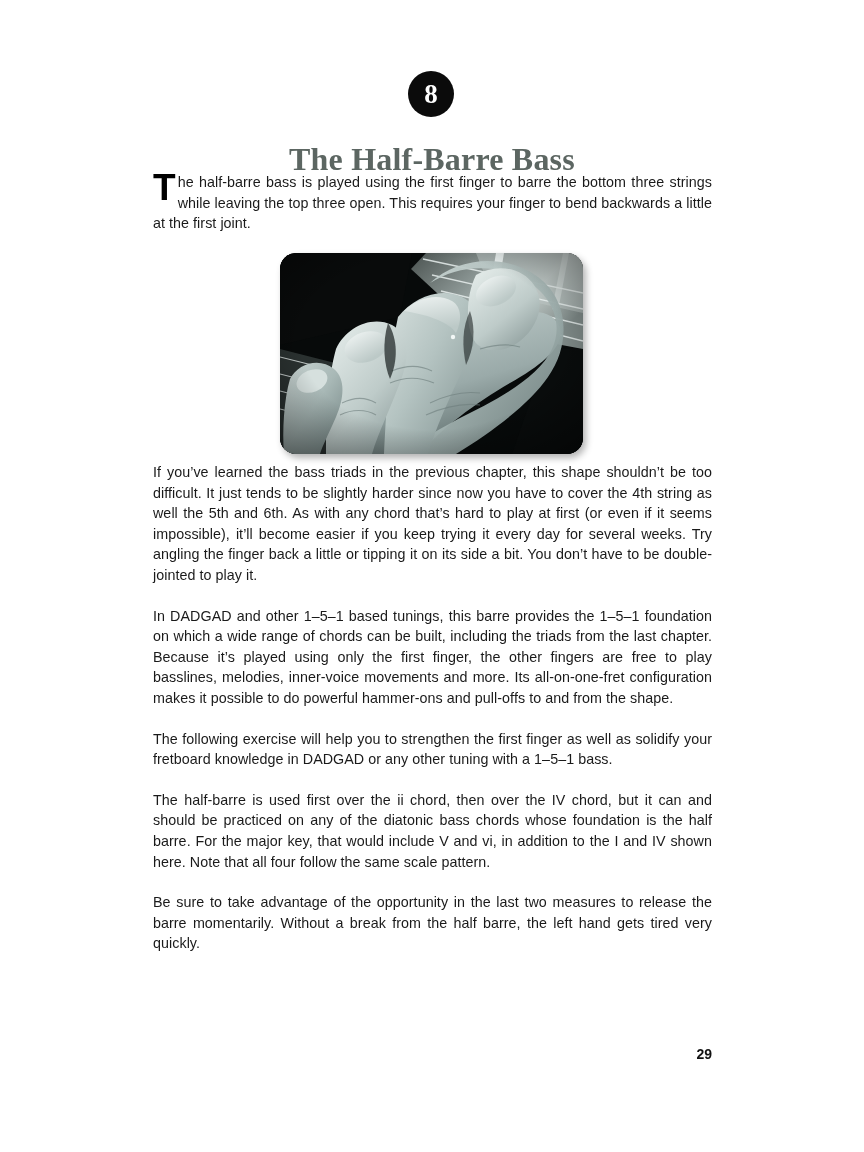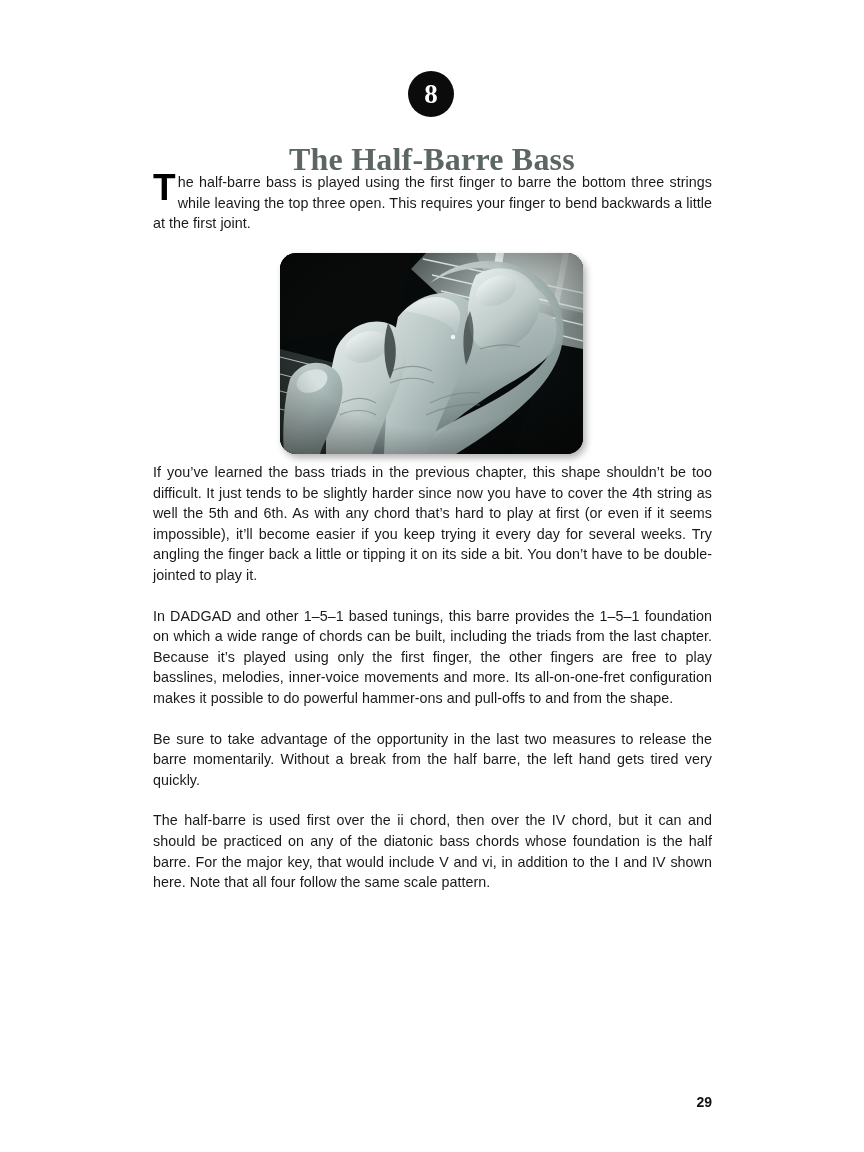--- a/index.html
+++ b/index.html
@@ -115,21 +115,20 @@
   
   .page-number {
     position: absolute;
     left: 0;
     top: 1046px;
     width: 712px;
     text-align: right;
     font-size: 14px;
     font-weight: bold;
     color: #111111;
-    margin-top: 48px;
   }
 </style>
 </head>
 <body>
 
 <div class="page">
 
   <div class="chapter-badge">8</div>
 
   <h1 class="chapter-title">The Half-Barre Bass</h1>
@@ -255,19 +254,20 @@
         <circle cx="173" cy="84" r="2.2" fill="#f2f7f6"></circle>
 
         <rect x="0" y="0" width="303" height="201" fill="url(#vign)"></rect>
       </g>
     </svg>
   </div>
 
   <div class="column-lower">
     <p class="body">If you’ve learned the bass triads in the previous chapter, this shape shouldn’t be too difficult. It just tends to be slightly harder since now you have to cover the 4th string as well the 5th and 6th. As with any chord that’s hard to play at first (or even if it seems impossible), it’ll become easier if you keep trying it every day for several weeks. Try angling the finger back a little or tipping it on its side a bit. You don’t have to be double-jointed to play it.</p>
     <p class="body">In DADGAD and other 1–5–1 based tunings, this barre provides the 1–5–1 foundation on which a wide range of chords can be built, including the triads from the last chapter. Because it’s played using only the first finger, the other fingers are free to play basslines, melodies, inner-voice movements and more. Its all-on-one-fret configuration makes it possible to do powerful hammer-ons and pull-offs to and from the shape.</p>
+    <p class="body">The following exercise will help you to strengthen the first finger as well as solidify your fretboard knowledge in DADGAD or any other tuning with a 1–5–1 bass.</p>
+    <p class="body">The half-barre is used first over the ii chord, then over the IV chord, but it can and should be practiced on any of the diatonic bass chords whose foundation is the half barre. For the major key, that would include V and vi, in addition to the I and IV shown here. Note that all four follow the same scale pattern.</p>
     <p class="body">Be sure to take advantage of the opportunity in the last two measures to release the barre momentarily. Without a break from the half barre, the left hand gets tired very quickly.</p>
-    <p class="body">The half-barre is used first over the ii chord, then over the IV chord, but it can and should be practiced on any of the diatonic bass chords whose foundation is the half barre. For the major key, that would include V and vi, in addition to the I and IV shown here. Note that all four follow the same scale pattern.</p>
   </div>
 
   <div class="page-number">29</div>
 
 </div>
 
 </body></html>

